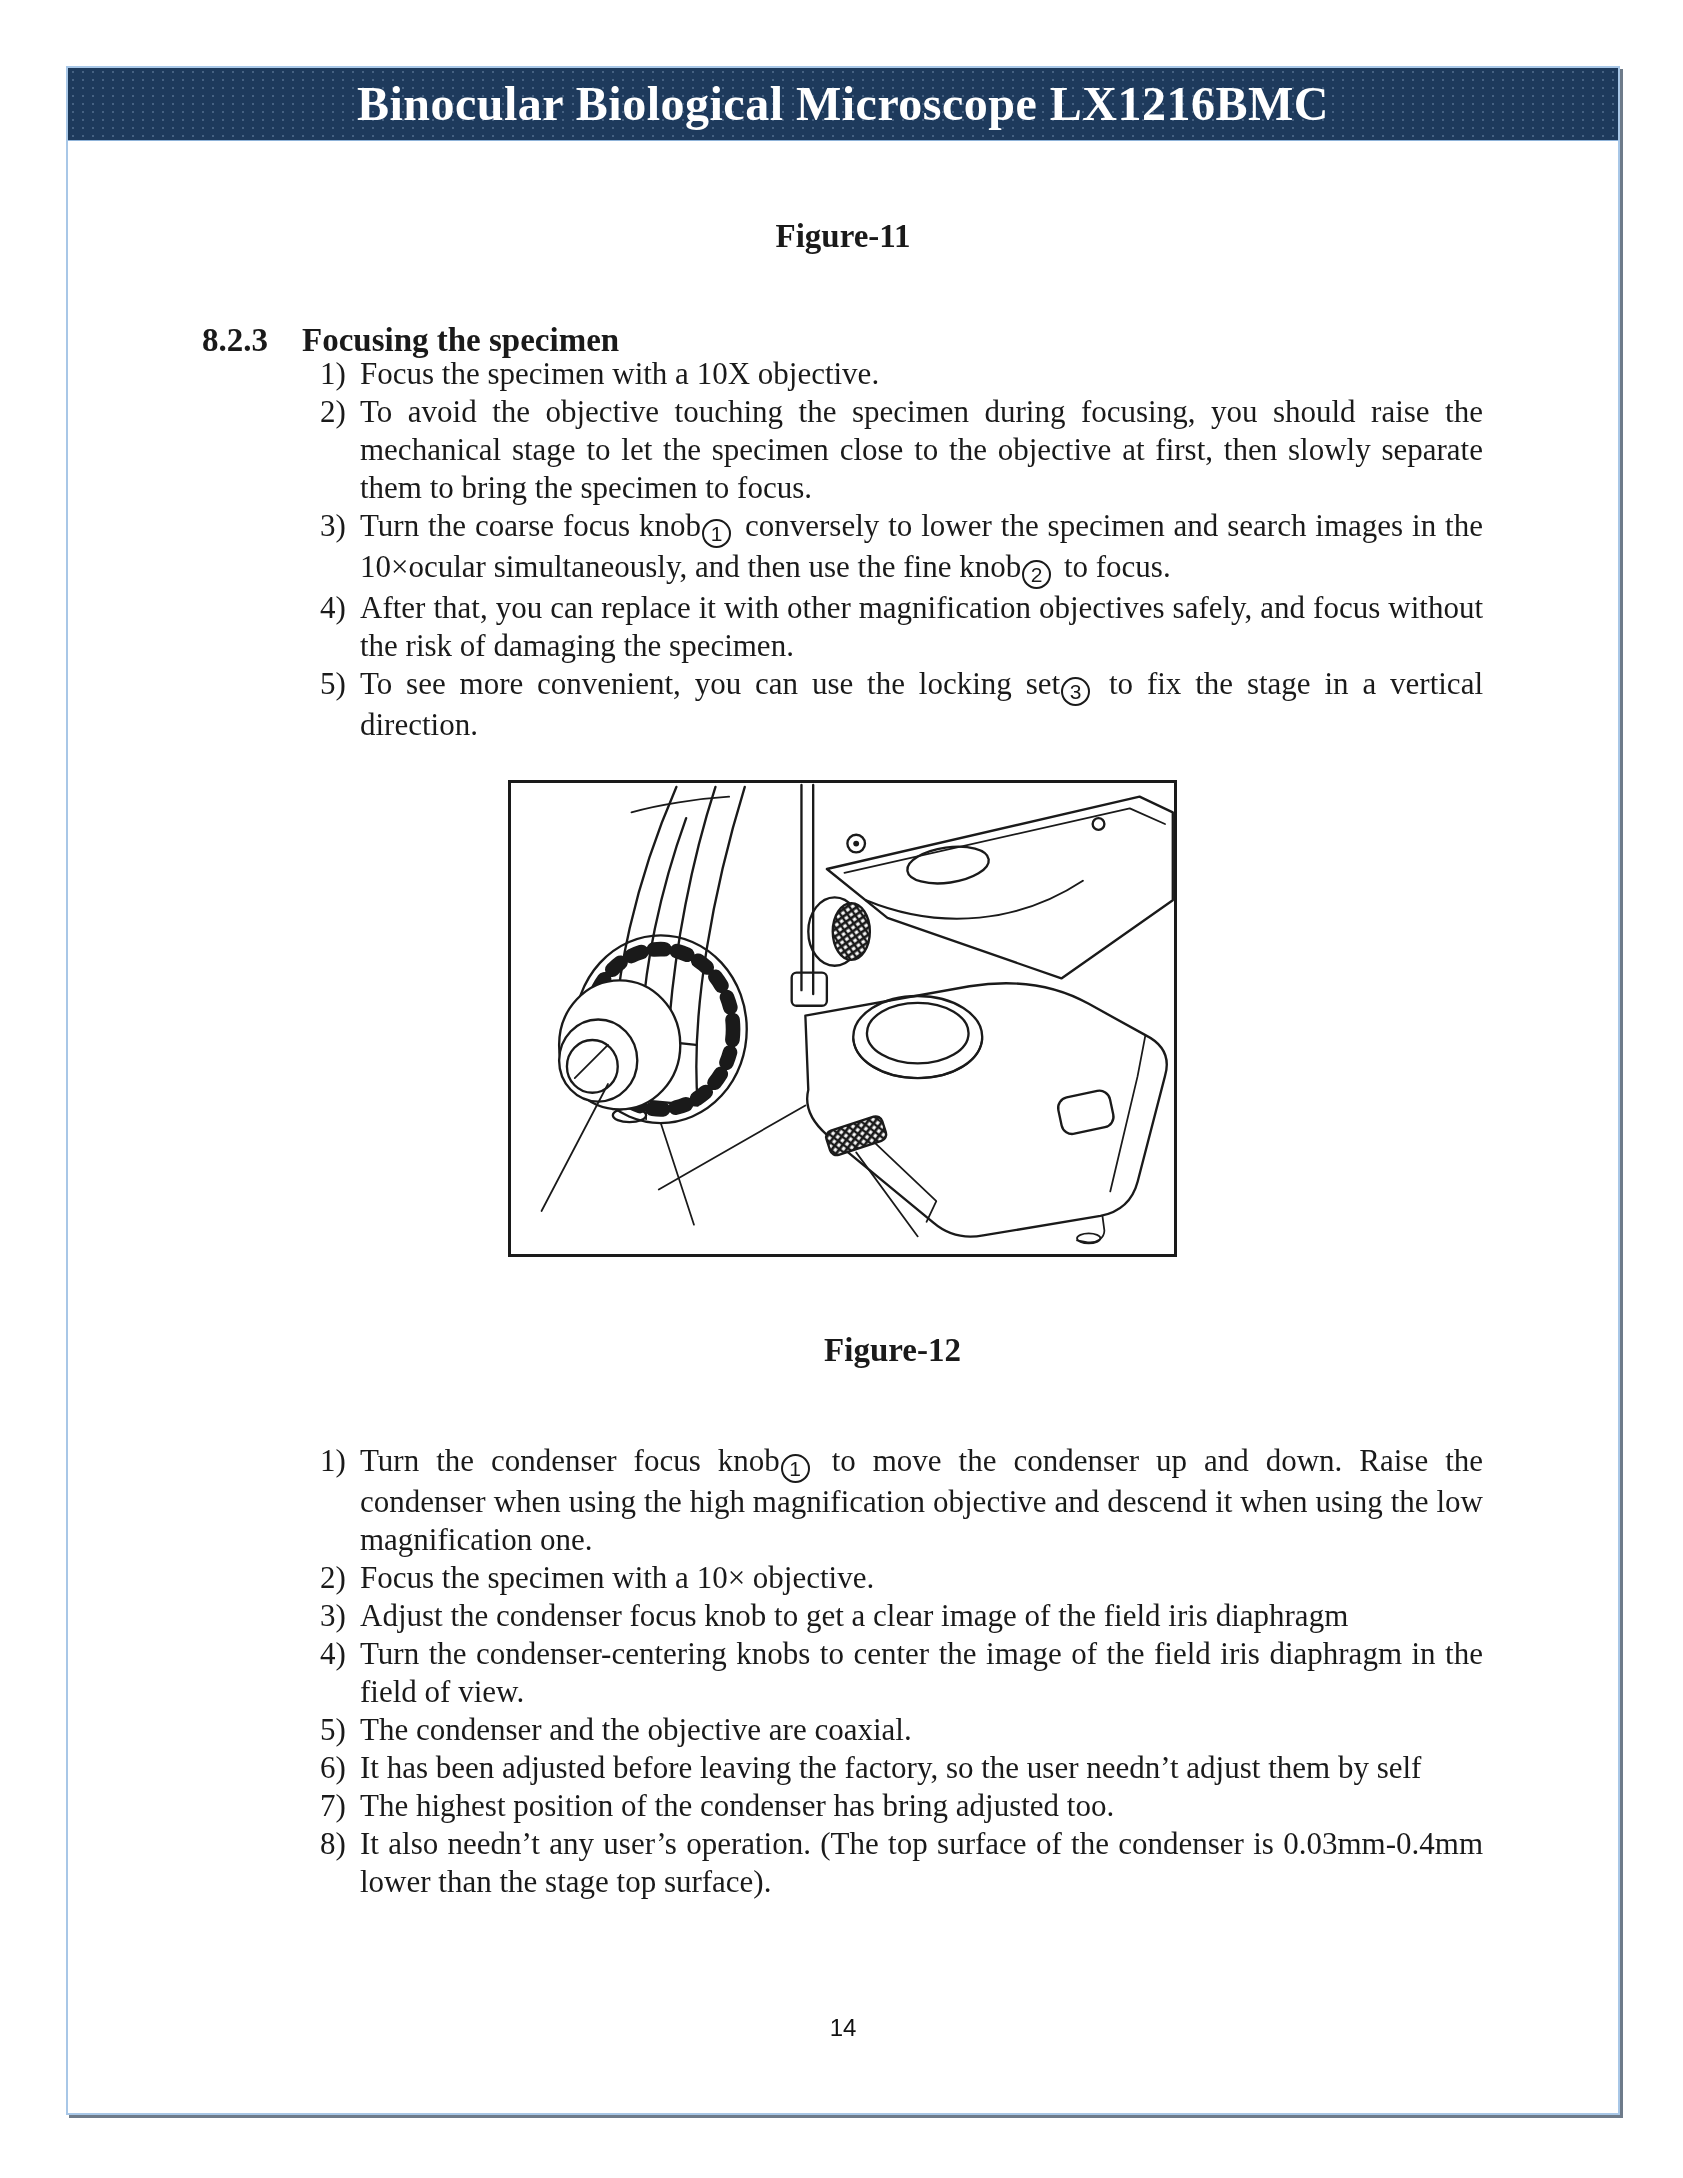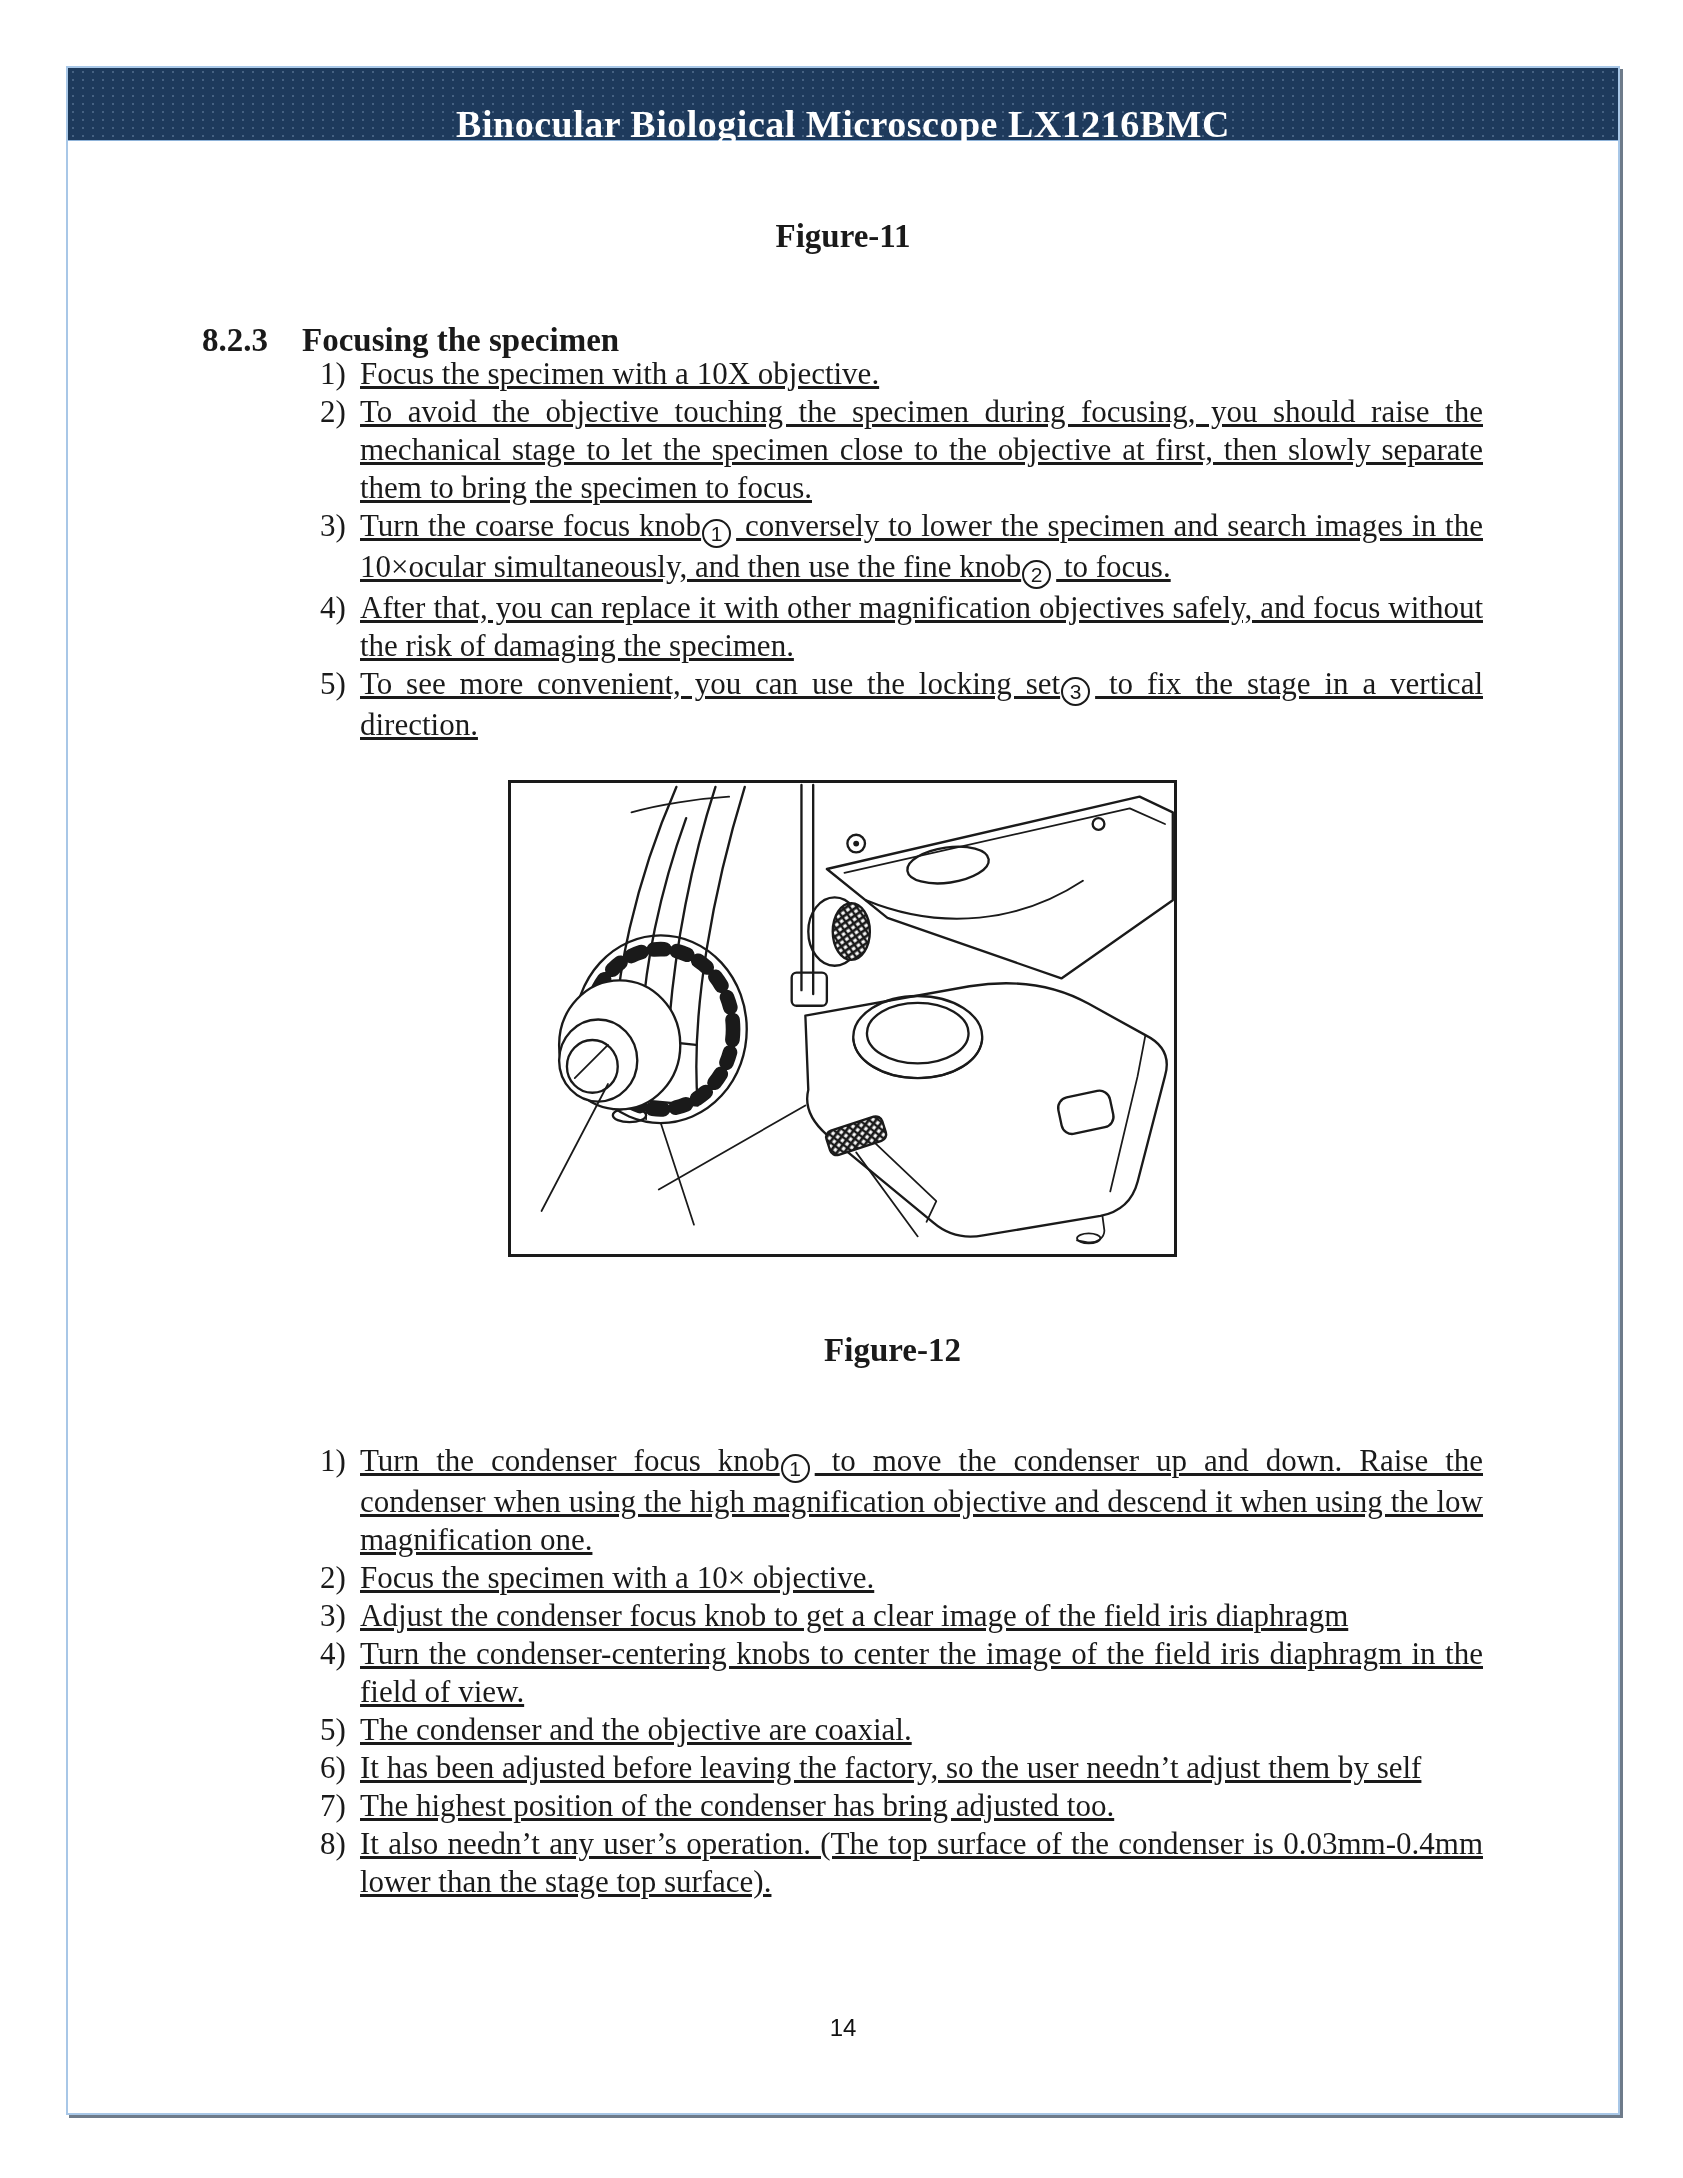--- a/index.html
+++ b/index.html
@@ -14,34 +14,34 @@
   }
   .hdr{
     position:absolute;left:0;top:0;right:0;height:72px;
     background-color:#1e3a5c;
     background-image:radial-gradient(rgba(173,199,231,0.28) 1px, transparent 1.5px);
     background-size:10px 8px;
     border-bottom:1px solid #8fb3d9;
   }
   .hdr-title{
     width:100%;line-height:72px;text-align:center;color:#ffffff;
-    font-size:38px;font-weight:bold;letter-spacing:0.5px;margin-top:20px;
+    font-size:48px;font-weight:bold;letter-spacing:0.5px;
   }
   .cap{
     position:absolute;left:0;right:0;text-align:center;
     font-size:33px;font-weight:bold;
   }
   .cap12{left:99px;right:0;}
   .sec-head{position:absolute;left:0;right:0;height:42px;font-size:33px;font-weight:bold;text-align:center;}
   .sec-num{position:absolute;left:134px;top:0;}
   .sec-title{position:absolute;left:234px;top:0;}
   .list{position:absolute;left:246px;right:135px;font-size:31px;line-height:38px;}
   .li{display:flex;align-items:flex-start;}
   .num{flex:none;width:46px;padding-left:6px;box-sizing:border-box;}
-  .txt{flex:1;text-align:justify;text-align-last:left;text-decoration:underline;}
+  .txt{flex:1;text-align:justify;text-align-last:left;}
   .circ{
     display:inline-flex;align-items:center;justify-content:center;
     width:29px;height:29px;border:2px solid #1a1a1a;border-radius:50%;
     font-size:21px;line-height:1;vertical-align:-5px;margin:0 5px 0 1px;
     font-family:"Liberation Sans",sans-serif;box-sizing:border-box;
   }
   .figbox{
     position:absolute;left:440px;top:712px;width:669px;height:477px;
     border:3px solid #1a1a1a;box-sizing:border-box;background:#ffffff;
   }

